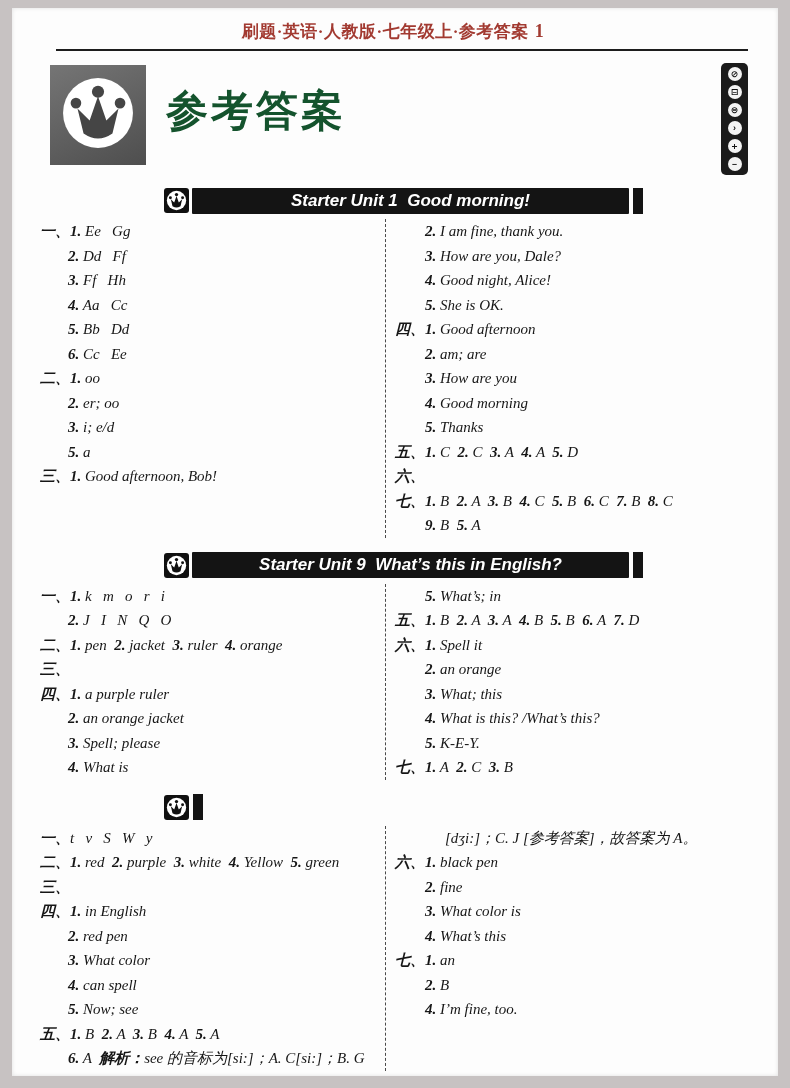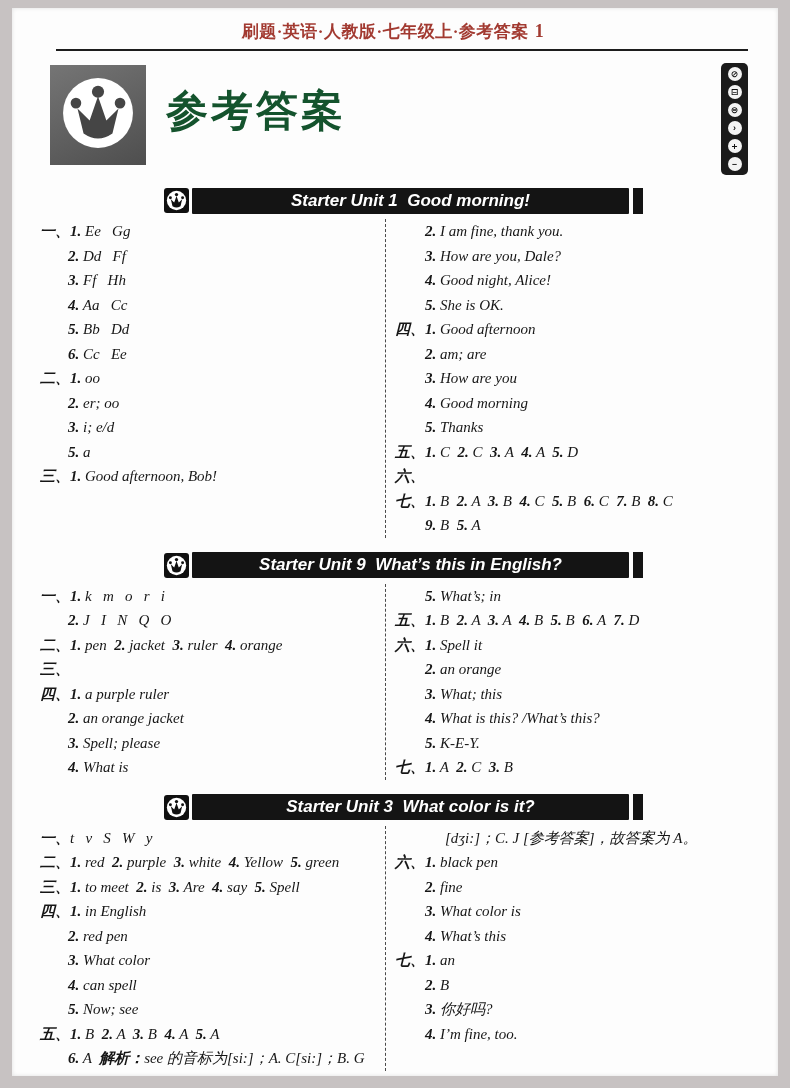--- a/index.html
+++ b/index.html
@@ -325,36 +325,34 @@
       </section>
       <section class="unit">
         <div class="banner">
           <span class="b-icon">
             <svg viewBox="0 0 100 100">
               <g fill="#101010">
                 <use href="#crown"></use>
               </g>
             </svg>
           </span>
-          <div class="b-bar">Starter Unit 3  What color is it?</div>
           <div class="b-end"></div>
         </div>
         <div class="cols">
           <div class="col left">
             <div class="line">
               <span class="m">一、</span>
               <span class="t">t   v   S   W   y</span>
             </div>
             <div class="line">
               <span class="m">二、</span>
               <span class="t"><b>1.</b> red  <b>2.</b> purple  <b>3.</b> white  <b>4.</b> Yellow  <b>5.</b> green</span>
             </div>
             <div class="line">
               <span class="m">三、</span>
-              <span class="t"><b>1.</b> to meet  <b>2.</b> is  <b>3.</b> Are  <b>4.</b> say  <b>5.</b> Spell</span>
             </div>
             <div class="line">
               <span class="m">四、</span>
               <span class="t"><b>1.</b> in English</span>
             </div>
             <div class="line">
               <span class="m"></span>
               <span class="t"><b>2.</b> red pen</span>
             </div>
             <div class="line">
@@ -402,24 +400,20 @@
             <div class="line">
               <span class="m">七、</span>
               <span class="t"><b>1.</b> an</span>
             </div>
             <div class="line">
               <span class="m"></span>
               <span class="t"><b>2.</b> B</span>
             </div>
             <div class="line">
               <span class="m"></span>
-              <span class="t"><b>3.</b> 你好吗?</span>
-            </div>
-            <div class="line">
-              <span class="m"></span>
               <span class="t"><b>4.</b> I’m fine, too.</span>
             </div>
           </div>
         </div>
       </section>
     </main>
 
 </div>
 
 </body></html>

